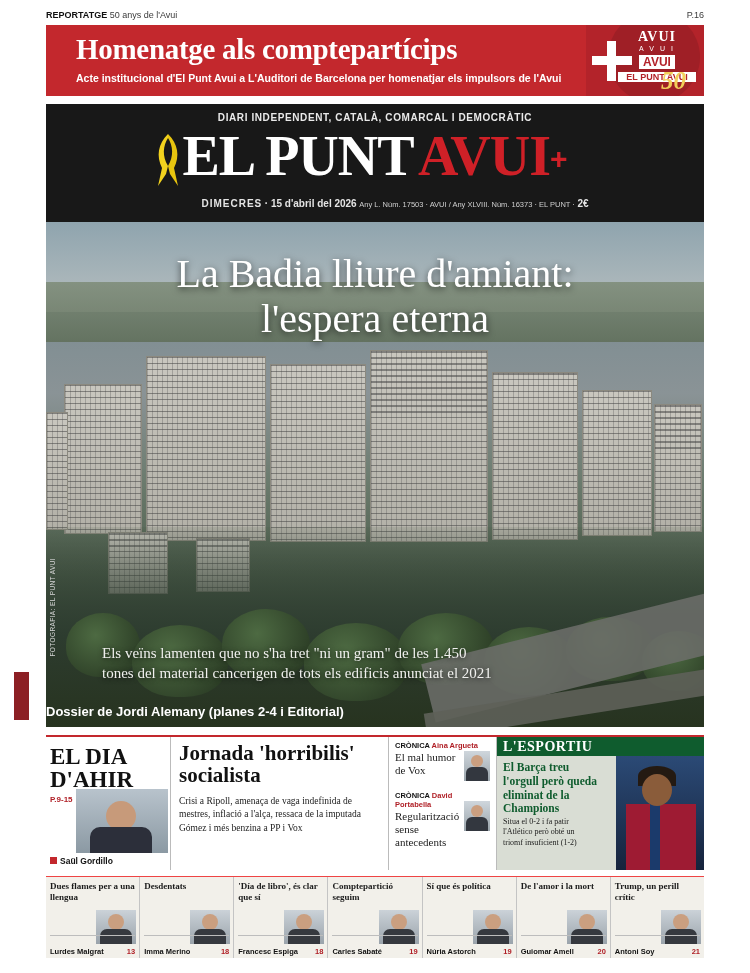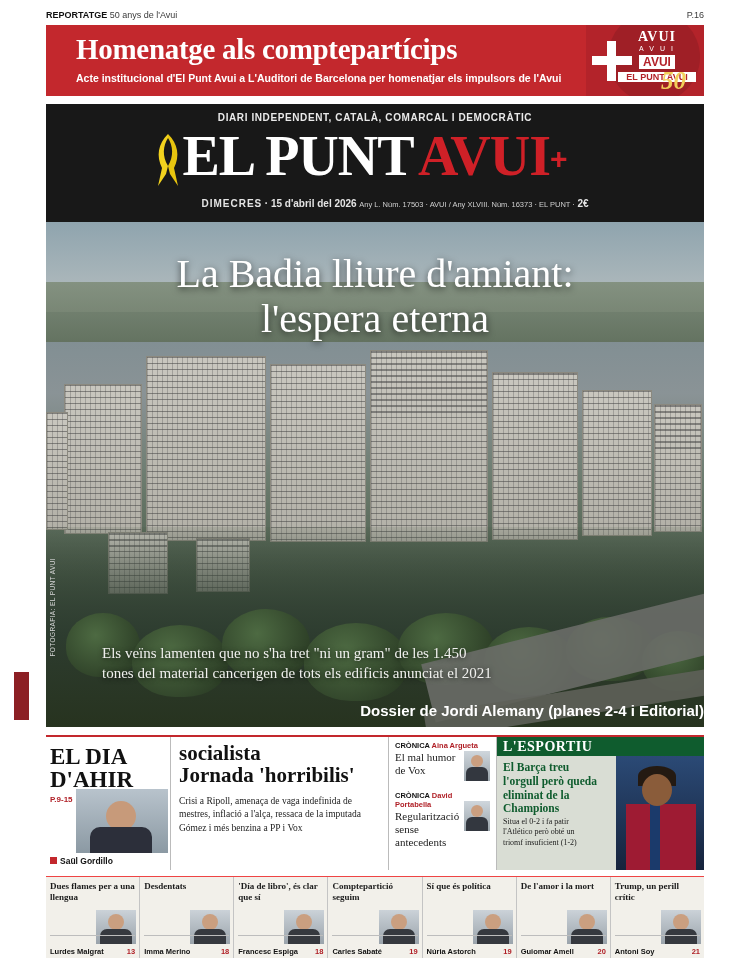--- a/index.html
+++ b/index.html
@@ -186,22 +186,22 @@
   }
   .deck {
     position: absolute; left: 56px; bottom: 44px; width: 546px;
     text-align: left; color: #f0f0ee;
     font-family: "Liberation Serif", serif;
     font-size: 15px; line-height: 1.34;
     text-shadow: 0 1px 5px rgba(0,0,0,.7);
   }
   .dossier {
     position: absolute; left: 0; bottom: 8px; width: 100%;
-    text-align: right; color: #fff;
-    font-size: 15px; font-weight: bold;
+    text-align: left; color: #fff;
+    font-size: 13px; font-weight: bold;
   }
 
   
   .lower {
     position: absolute; left: 46px; top: 735px; width: 658px; height: 135px;
     border-top: 2px solid #c3282d;
     display: flex;
   }
   .col-dia {
     width: 125px; position: relative; padding: 4px 6px 0 4px;
@@ -431,22 +431,22 @@
         <div class="head"></div>
           <div class="body"></div>
       </div>
       <div class="dia-name">
         <span class="sq"></span><span>Saül Gordillo</span>
       </div>
     </div>
 
     <div class="col-main">
       <div class="cm-title">
+        <div>Jornada 'horribilis'</div>
         <div>socialista</div>
-        <div>Jornada 'horribilis'</div>
       </div>
       <div class="cm-text">Crisi a Ripoll, amenaça de vaga indefinida de mestres, inflació a l'alça, ressaca de la imputada Gómez i més benzina a PP i Vox</div>
     </div>
 
     <div class="col-cron">
       <div class="cron-item">
         <div class="cron-label">
           <span class="tag">CRÒNICA</span>
           <span class="auth">Aina Argueta</span>
         </div>

